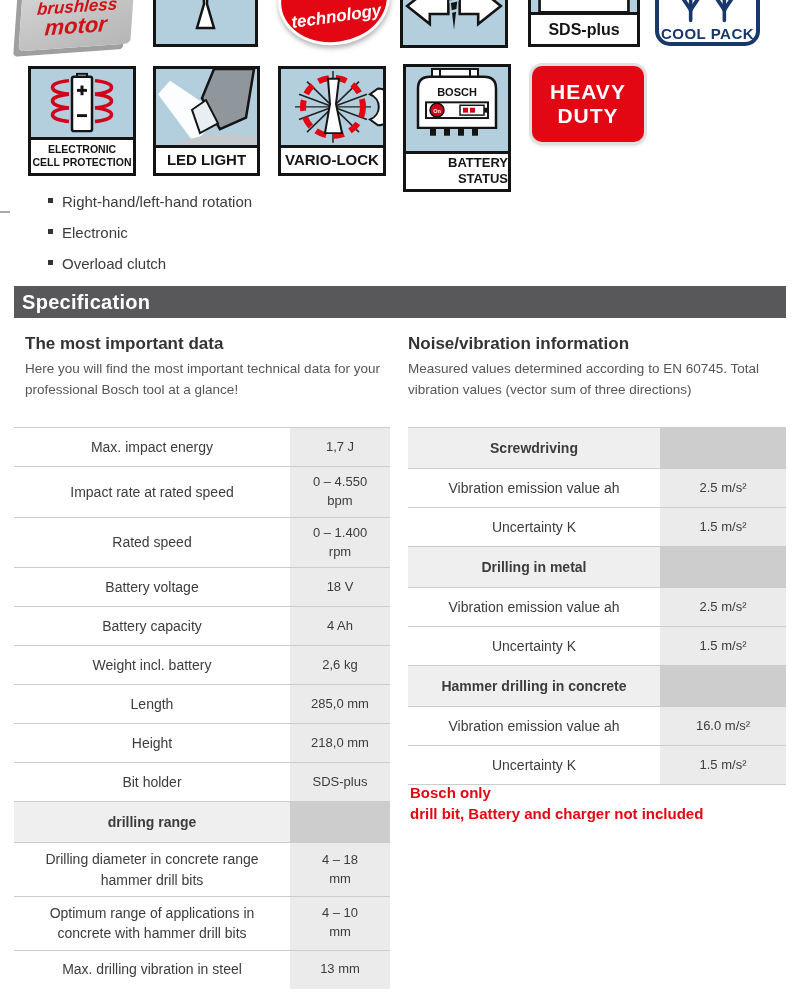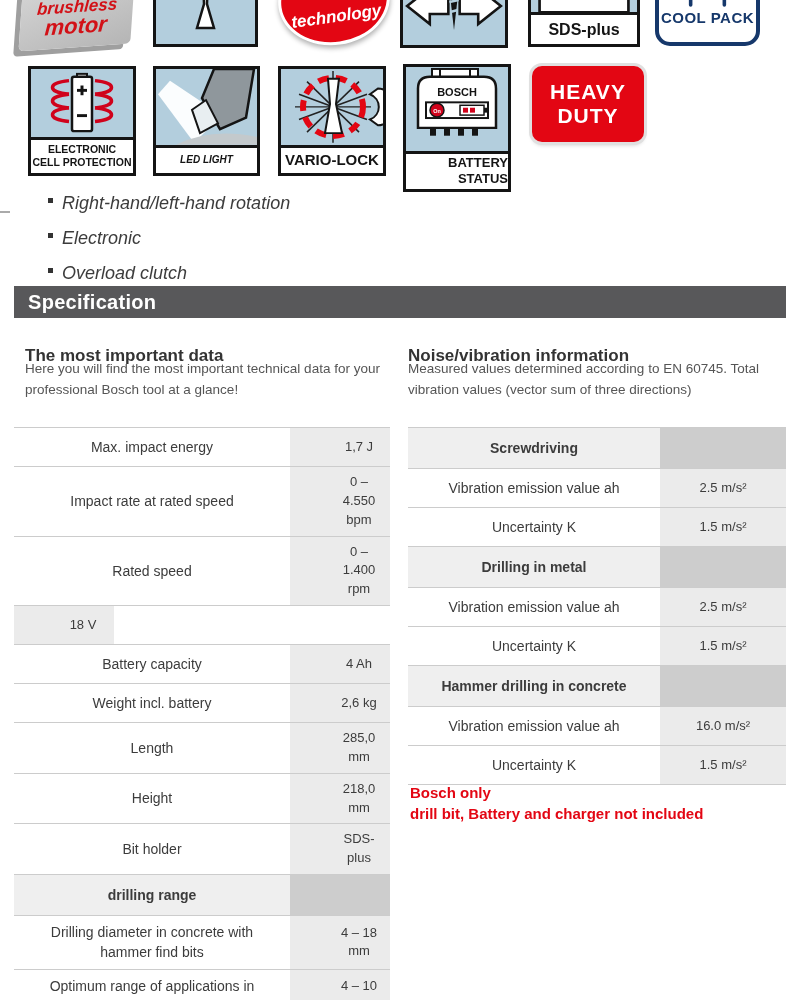--- a/index.html
+++ b/index.html
@@ -26,54 +26,54 @@
         border:3px solid #fff;border-radius:50%;transform:rotate(-8deg);
         box-shadow:0 3px 5px rgba(0,0,0,.3);display:flex;align-items:flex-end;justify-content:center;
         padding-bottom:15px;box-sizing:border-box;}
   .tech span{color:#fff;font-style:italic;font-weight:800;font-size:17px;}
 
   .coolpack{position:absolute;left:655px;top:-57px;width:105px;height:103px;background:#fff;
         border:4px solid #16386b;border-radius:15px;display:flex;flex-direction:column;
         box-sizing:border-box;}
   .coolpack .flakes{flex:1 1 auto;min-height:0;width:100%;}
   .coolpack .cp-label{color:#16386b;font-weight:800;font-size:15px;text-align:center;
-        padding-bottom:16px;letter-spacing:.5px;}
+        padding-bottom:0;letter-spacing:.5px;}
 
   .heavy{position:absolute;left:532px;top:66px;width:112px;height:76px;background:#e30613;
         border-radius:10px;box-shadow:0 0 0 3px #e0e0e0,0 3px 4px rgba(0,0,0,.2);
         display:flex;flex-direction:column;align-items:center;justify-content:center;
         color:#fff;font-weight:800;font-size:21px;line-height:1.12;letter-spacing:1px;}
 
   
   .features{position:absolute;left:48px;top:193px;}
-  .feat{display:flex;align-items:flex-start;margin-bottom:14px;font-size:18px;color:#3c3c3c;font-style:italic;}
+  .feat{display:flex;align-items:flex-start;margin-bottom:14px;font-size:15px;color:#3c3c3c;}
   .feat .sq{width:5px;height:5px;background:#333;margin:5px 9px 0 0;flex:0 0 auto;}
 
   .edge-dash{position:absolute;left:0;top:211px;width:10px;height:2px;background:#aaa;}
 
   
   .spec-bar{position:absolute;left:14px;top:286px;width:772px;height:32px;background:#58585a;
         color:#fff;font-weight:bold;font-size:20px;display:flex;align-items:center;
-        padding-left:14px;box-sizing:border-box;letter-spacing:.3px;}
-
-  
-  .col-title{position:absolute;font-size:17px;font-weight:bold;color:#333;margin-top:12px;}
+        padding-left:8px;box-sizing:border-box;letter-spacing:.3px;}
+
+  
+  .col-title{position:absolute;font-size:17px;font-weight:bold;color:#333;}
   .col-intro{position:absolute;font-size:13.5px;color:#555;line-height:21px;width:372px;}
 
   
   .spec-table{position:absolute;box-sizing:border-box;}
   .tbl-left{left:14px;top:427px;width:376px;}
   .tbl-right{left:408px;top:427px;width:378px;border-bottom:1px solid #ccc;}
   .trow{display:flex;border-top:1px solid #ccc;min-height:39px;box-sizing:border-box;}
   .tlabel{flex:1 1 auto;display:flex;align-items:center;justify-content:center;text-align:center;
         padding:6px 14px;font-size:14px;color:#3c3c3c;box-sizing:border-box;line-height:1.45;}
   .tvalue{display:flex;align-items:center;justify-content:center;text-align:center;
         background:#ebebeb;font-size:13px;color:#3c3c3c;padding:6px 6px;box-sizing:border-box;
         white-space:pre-line;line-height:1.45;}
-  .tbl-left .tvalue{width:100px;flex:0 0 100px;padding-left:44px;}
+  .tbl-left .tvalue{width:100px;flex:0 0 100px;}
   .tbl-right .tvalue{width:126px;flex:0 0 126px;}
   .thead-row{min-height:41px;}
   .thead-row .tlabel{font-weight:bold;background:#efefef;}
   .thead-row .tvalue{background:#cdcdcd;}
 
   
   .note{position:absolute;left:410px;top:782px;color:#e30613;font-weight:bold;font-size:15px;
         line-height:21px;}
 </style>
 </head>
@@ -156,21 +156,21 @@
     </div>
   </div>
 
   <div class="tile" style="left:153px;top:66px;width:107px;height:110px;">
     <svg class="graphic" viewBox="0 0 101 78" preserveAspectRatio="none">
       <polygon points="14,12 66,48 38,76 2,26" fill="#fff" opacity="0.95"></polygon>
       <path d="M58,0 L98,0 L90,50 L64,62 L46,30 Z" fill="#8f979c" stroke="#141414" stroke-width="2.5"></path>
       <polygon points="50,32 62,56 44,66 36,42" fill="#e8eef1" stroke="#141414" stroke-width="2"></polygon>
       <path d="M20,78 Q55,60 101,70 L101,78 Z" fill="#c3c9cc"></path>
     </svg>
-    <div class="tile-label" style="height:26px;font-size:10px;font-style:italic;">
+    <div class="tile-label" style="height:26px;font-size:15px;">
       <span>LED LIGHT</span>
     </div>
   </div>
 
   <div class="tile" style="left:278px;top:66px;width:108px;height:110px;">
     <svg class="graphic" viewBox="0 0 102 78" preserveAspectRatio="none">
       <g stroke="#222" stroke-width="1.5">
         <line x1="14" y1="39" x2="90" y2="39"></line>
         <line x1="52" y1="2" x2="52" y2="76"></line>
         <line x1="26" y1="13" x2="78" y2="65"></line>
@@ -248,20 +248,21 @@
         <div class="tlabel">Impact rate at rated speed</div>
         <div class="tvalue">0 – 4.550
 bpm</div>
       </div>
       <div class="trow">
         <div class="tlabel">Rated speed</div>
         <div class="tvalue">0 – 1.400
 rpm</div>
       </div>
       <div class="trow">
+        <div class="tlabel">Battery voltage</div>
         <div class="tvalue">18 V</div>
       </div>
       <div class="trow">
         <div class="tlabel">Battery capacity</div>
         <div class="tvalue">4 Ah</div>
       </div>
       <div class="trow">
         <div class="tlabel">Weight incl. battery</div>
         <div class="tvalue">2,6 kg</div>
       </div>
@@ -275,21 +276,21 @@
       </div>
       <div class="trow">
         <div class="tlabel">Bit holder</div>
         <div class="tvalue">SDS-plus</div>
       </div>
       <div class="trow thead-row">
         <div class="tlabel">drilling range</div>
         <div class="tvalue"></div>
       </div>
       <div class="trow">
-        <div class="tlabel">Drilling diameter in concrete with hammer find bits</div>
+        <div class="tlabel">Drilling diameter in concrete range hammer drill bits</div>
         <div class="tvalue">4 – 18
 mm</div>
       </div>
       <div class="trow">
         <div class="tlabel">Optimum range of applications in concrete with hammer drill bits</div>
         <div class="tvalue">4 – 10
 mm</div>
       </div>
       <div class="trow">
         <div class="tlabel">Max. drilling vibration in steel</div>

